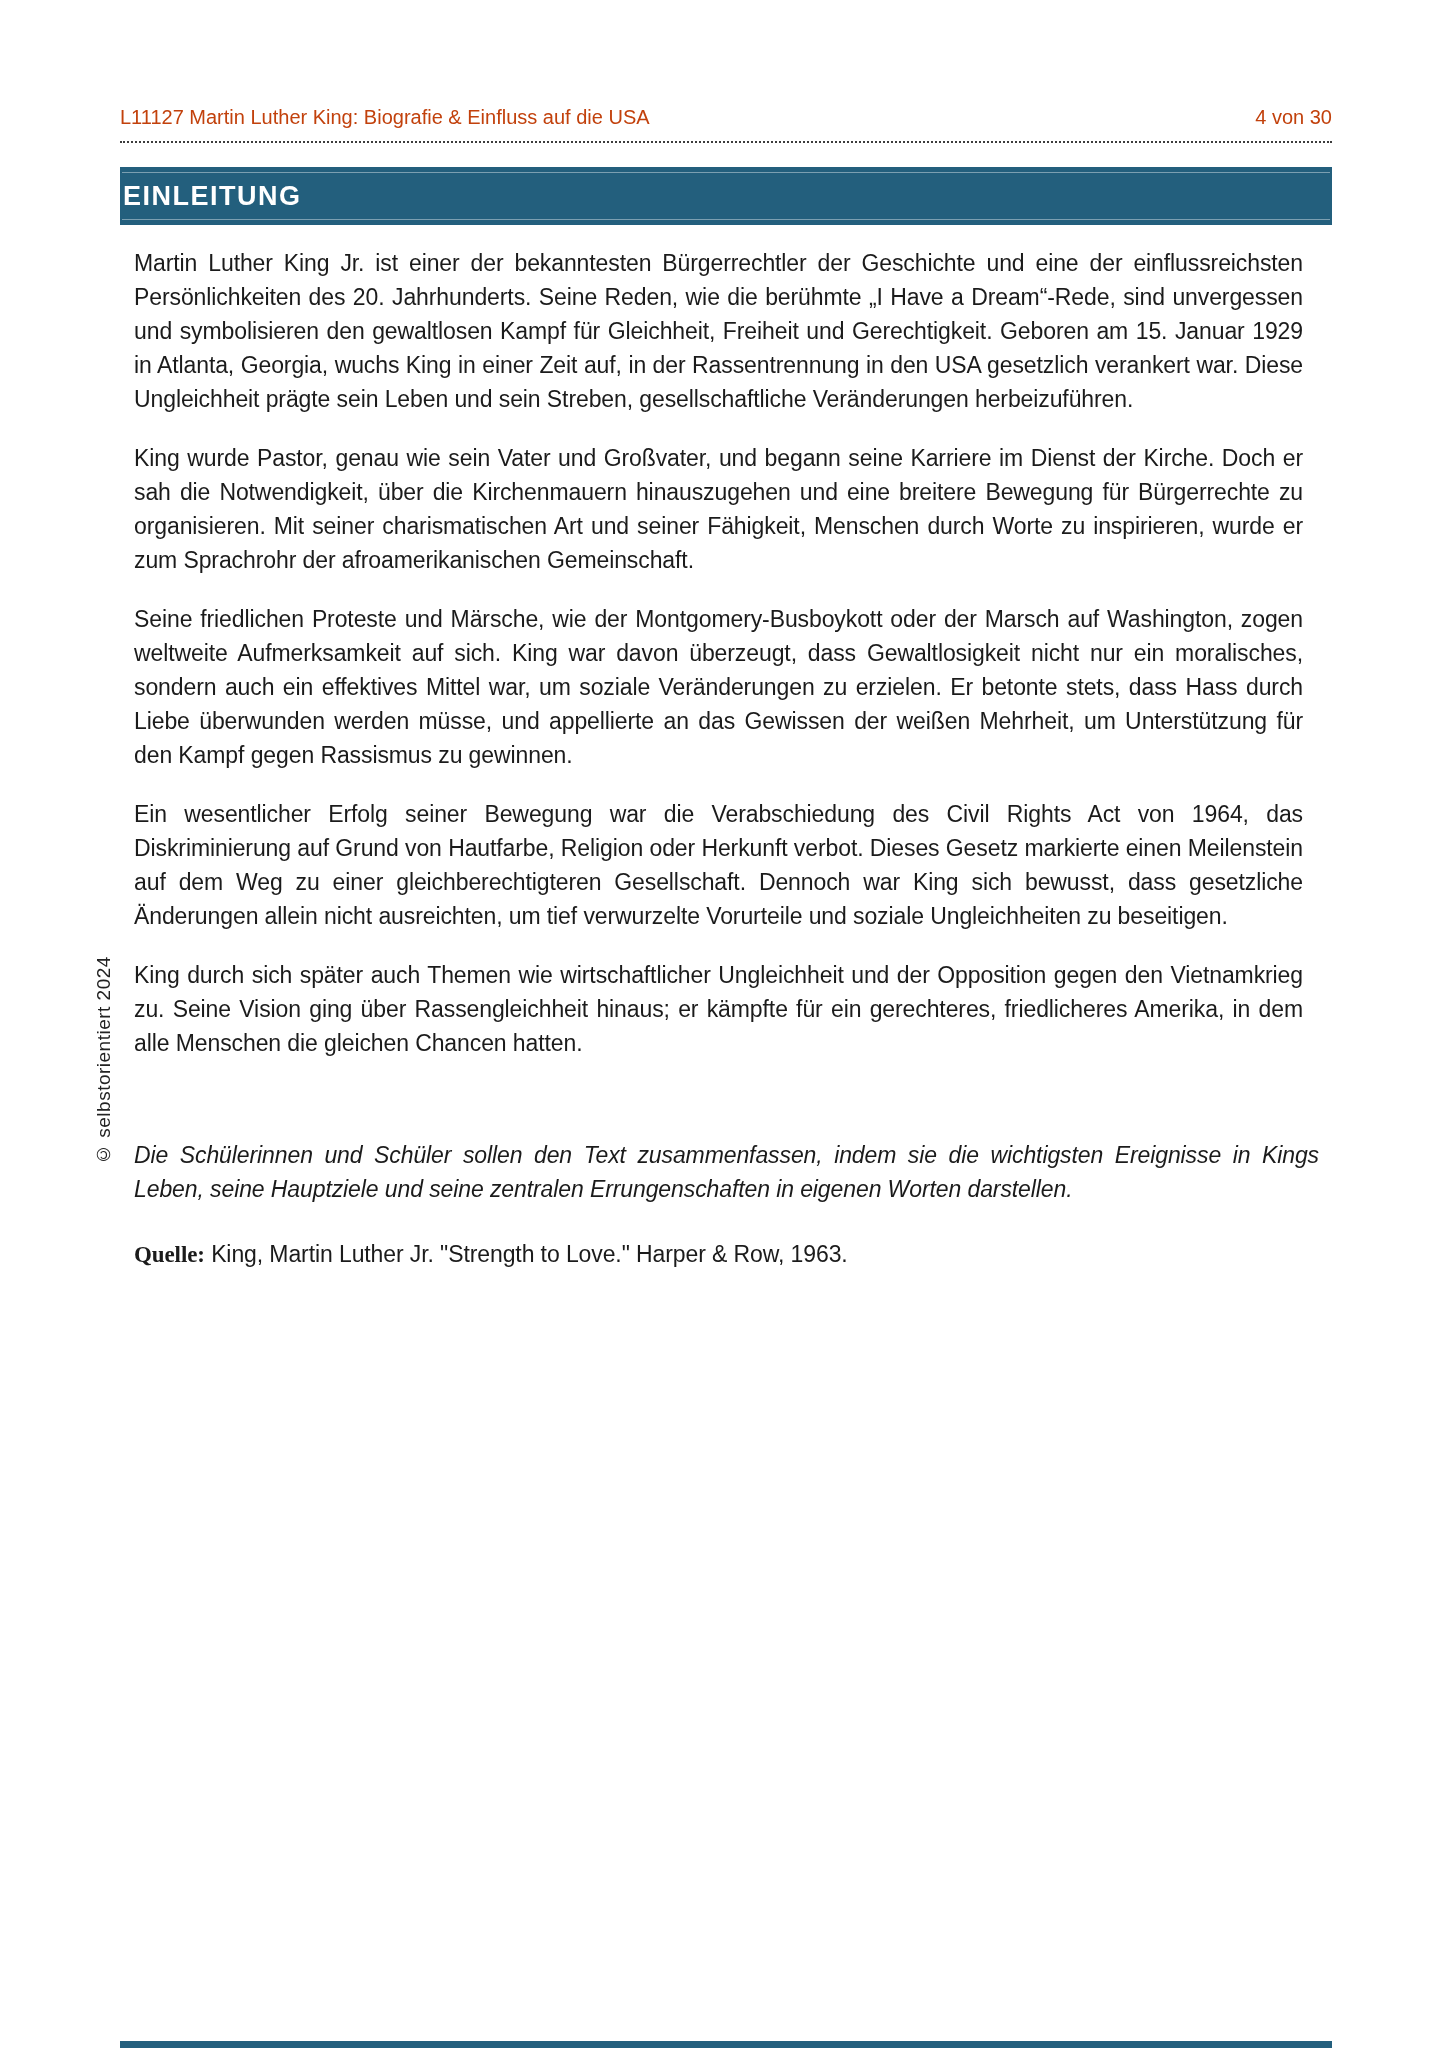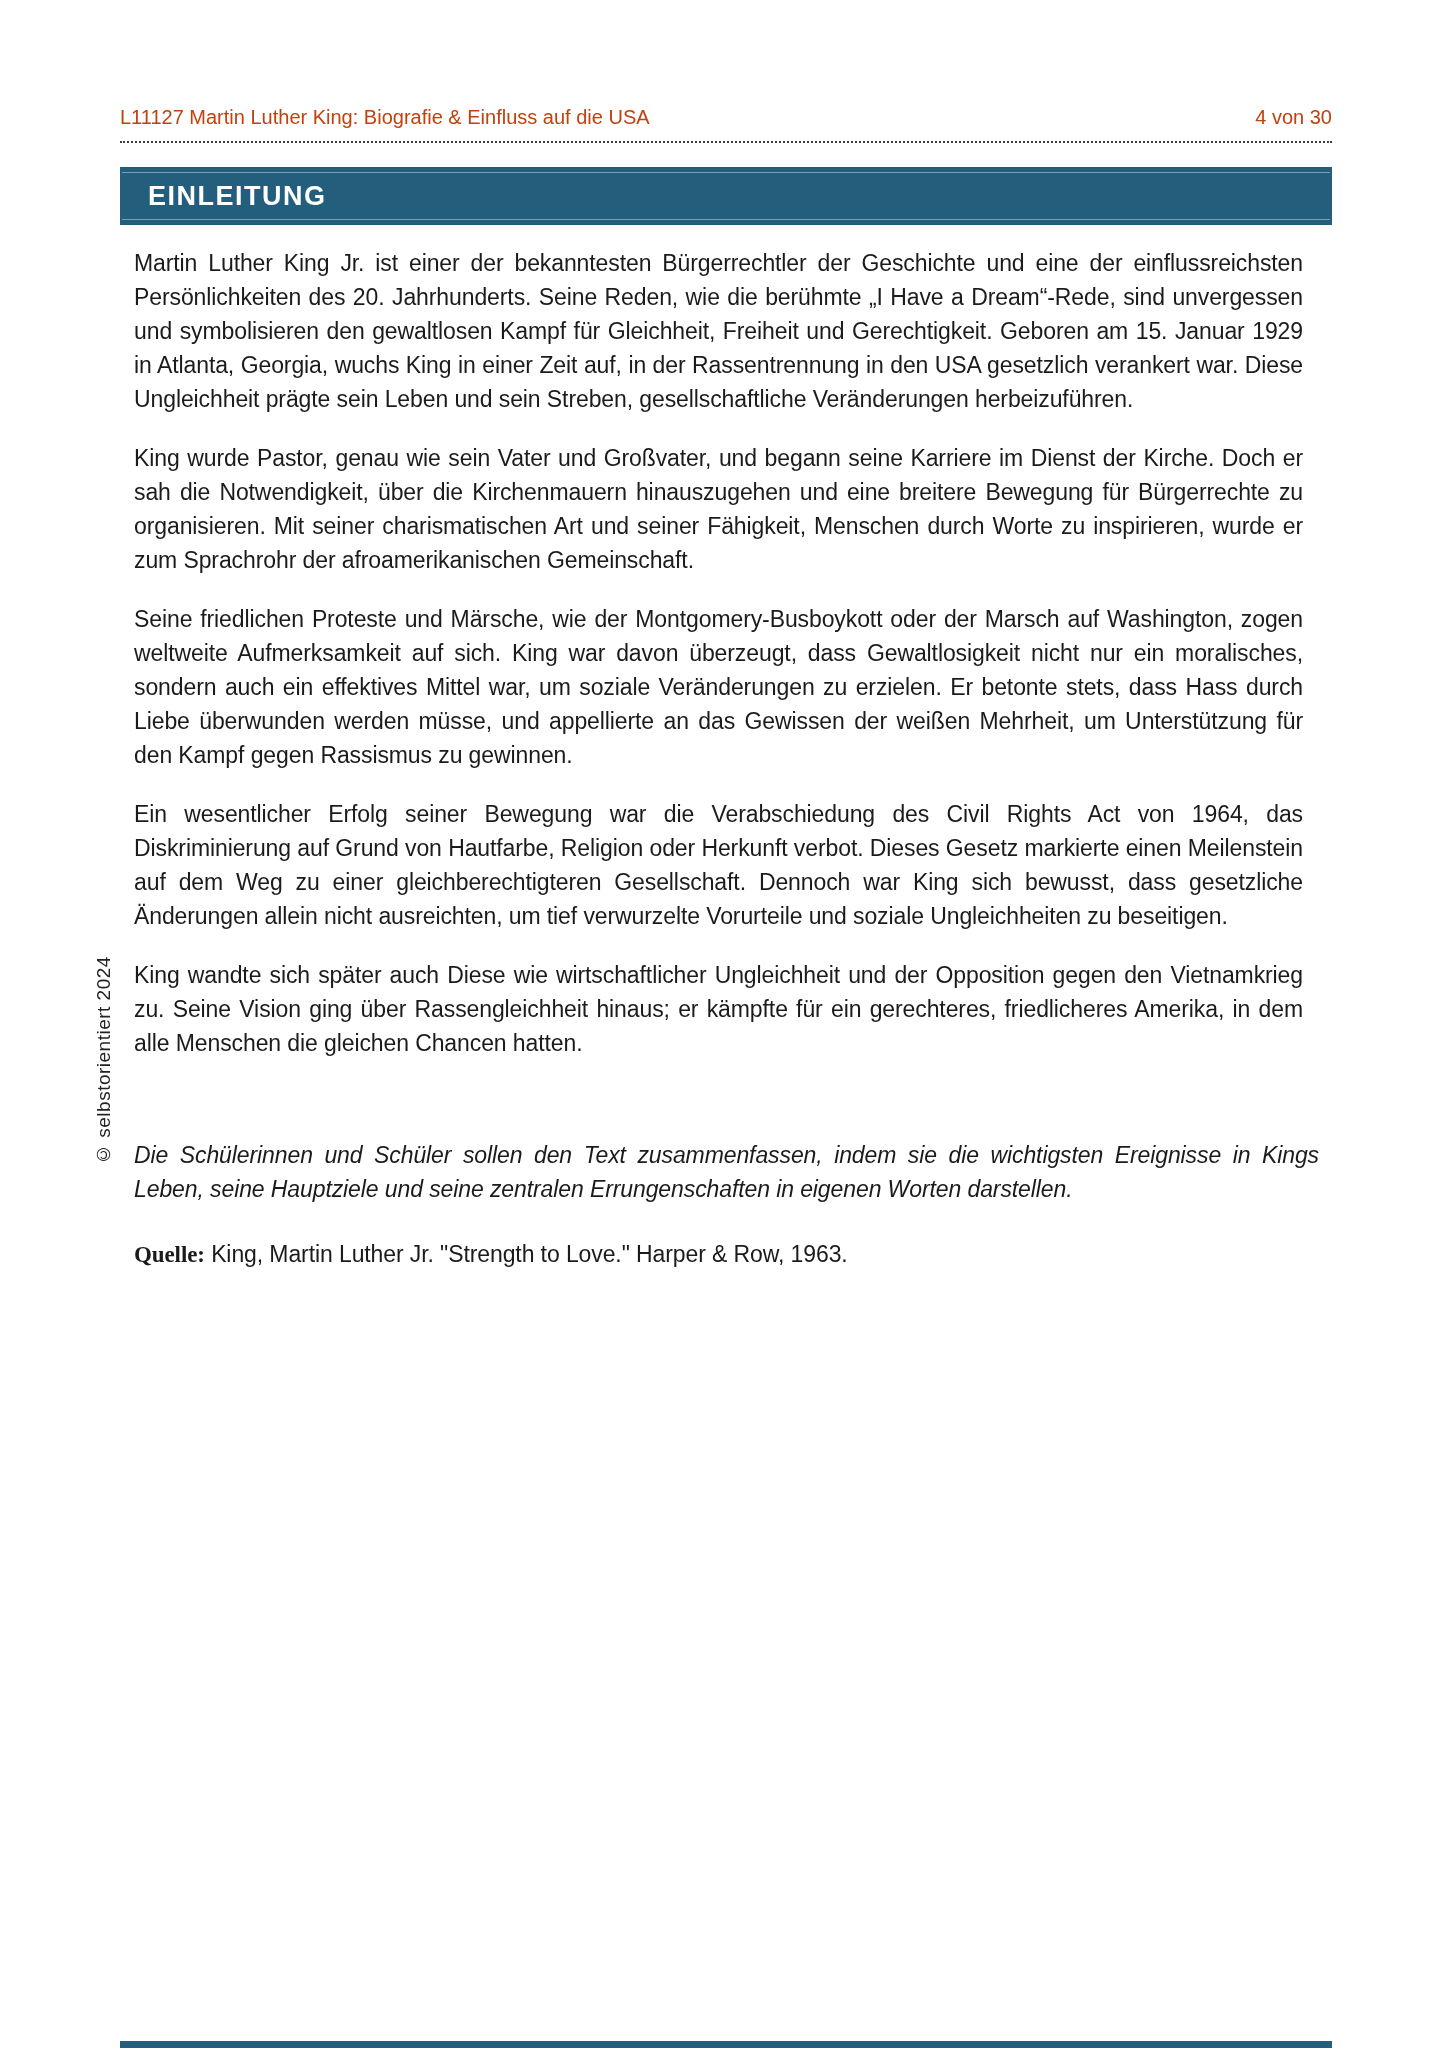--- a/index.html
+++ b/index.html
@@ -54,21 +54,21 @@
     bottom: 5px;
     border-top: 1px solid rgba(255,255,255,0.40);
     border-bottom: 1px solid rgba(255,255,255,0.40);
     pointer-events: none;
   }
   .section-bar .section-title {
     color: #ffffff;
     font-weight: 700;
     font-size: 27px;
     letter-spacing: 1.5px;
-    padding-left: 28px;
+    padding-left: 3px;
   }
   
   .body-text {
     margin-top: 21px;
     padding: 0 13px 0 14px;
   }
   .body-text p {
     margin: 0 16px 25px 0;
     font-size: 23px;
     line-height: 34px;
@@ -130,21 +130,21 @@
 
     <div class="section-bar">
       <span class="section-title">EINLEITUNG</span>
     </div>
 
     <div class="body-text">
       <p>Martin Luther King Jr. ist einer der bekanntesten Bürgerrechtler der Geschichte und eine der einflussreichsten Persönlichkeiten des 20. Jahrhunderts. Seine Reden, wie die berühmte „I Have a Dream“-Rede, sind unvergessen und symbolisieren den gewaltlosen Kampf für Gleichheit, Freiheit und Gerechtigkeit. Geboren am 15. Januar 1929 in Atlanta, Georgia, wuchs King in einer Zeit auf, in der Rassentrennung in den USA gesetzlich verankert war. Diese Ungleichheit prägte sein Leben und sein Streben, gesellschaftliche Veränderungen herbeizuführen.</p>
       <p>King wurde Pastor, genau wie sein Vater und Großvater, und begann seine Karriere im Dienst der Kirche. Doch er sah die Notwendigkeit, über die Kirchenmauern hinauszugehen und eine breitere Bewegung für Bürgerrechte zu organisieren. Mit seiner charismatischen Art und seiner Fähigkeit, Menschen durch Worte zu inspirieren, wurde er zum Sprachrohr der afroamerikanischen Gemeinschaft.</p>
       <p>Seine friedlichen Proteste und Märsche, wie der Montgomery-Busboykott oder der Marsch auf Washington, zogen weltweite Aufmerksamkeit auf sich. King war davon überzeugt, dass Gewaltlosigkeit nicht nur ein moralisches, sondern auch ein effektives Mittel war, um soziale Veränderungen zu erzielen. Er betonte stets, dass Hass durch Liebe überwunden werden müsse, und appellierte an das Gewissen der weißen Mehrheit, um Unterstützung für den Kampf gegen Rassismus zu gewinnen.</p>
       <p>Ein wesentlicher Erfolg seiner Bewegung war die Verabschiedung des Civil Rights Act von 1964, das Diskriminierung auf Grund von Hautfarbe, Religion oder Herkunft verbot. Dieses Gesetz markierte einen Meilenstein auf dem Weg zu einer gleichberechtigteren Gesellschaft. Dennoch war King sich bewusst, dass gesetzliche Änderungen allein nicht ausreichten, um tief verwurzelte Vorurteile und soziale Ungleichheiten zu beseitigen.</p>
-      <p>King wandte sich später auch Diese wie wirtschaftlicher Ungleichheit und der Opposition gegen den Vietnamkrieg zu. Seine Vision ging über Rassengleichheit hinaus; er kämpfte für ein gerechteres, friedlicheres Amerika, in dem alle Menschen die gleichen Chancen hatten.</p>
+      <p>King durch sich später auch Themen wie wirtschaftlicher Ungleichheit und der Opposition gegen den Vietnamkrieg zu. Seine Vision ging über Rassengleichheit hinaus; er kämpfte für ein gerechteres, friedlicheres Amerika, in dem alle Menschen die gleichen Chancen hatten.</p>
 
       <p class="task-note">Die Schülerinnen und Schüler sollen den Text zusammenfassen, indem sie die wichtigsten Ereignisse in Kings Leben, seine Hauptziele und seine zentralen Errungenschaften in eigenen Worten darstellen.</p>
 
       <p class="source-line"><span class="src-label">Quelle:</span><span> King, Martin Luther Jr. "Strength to Love." Harper &amp; Row, 1963.</span></p>
     </div>
 
   </div>
 
   <div class="bottom-bar"></div>
 

